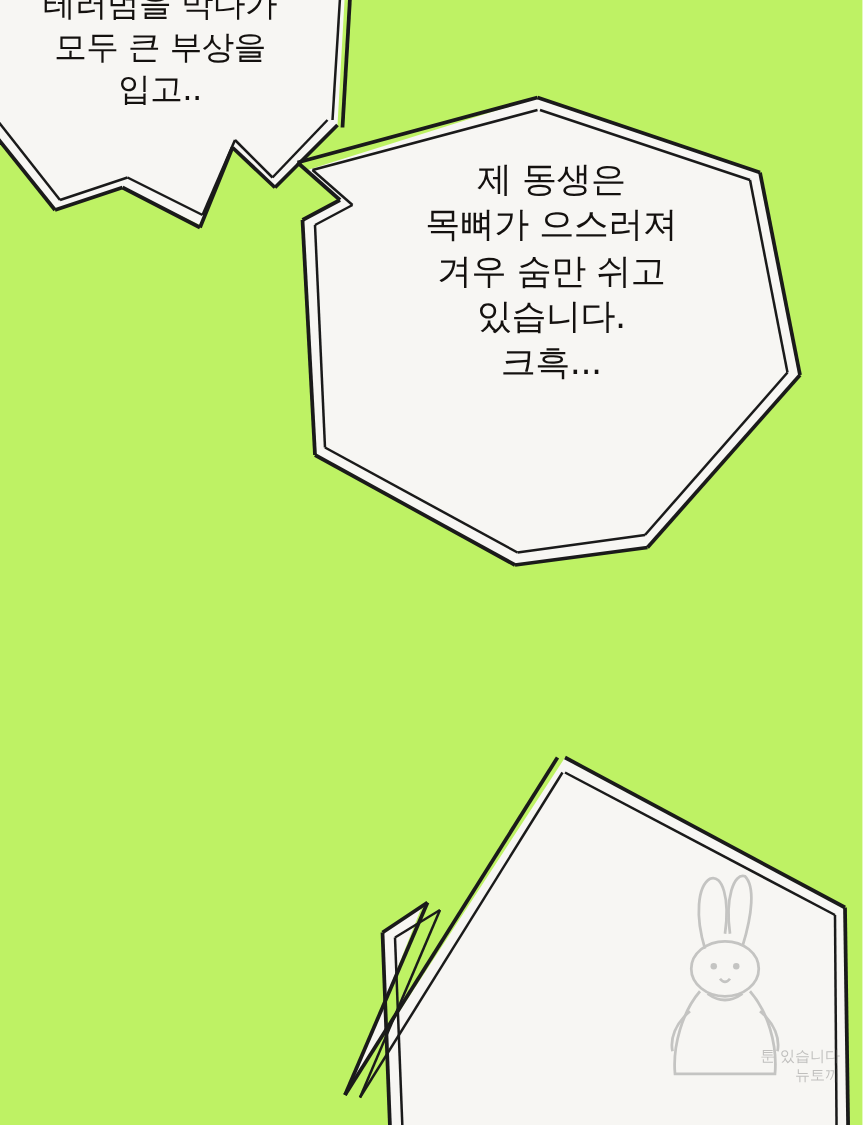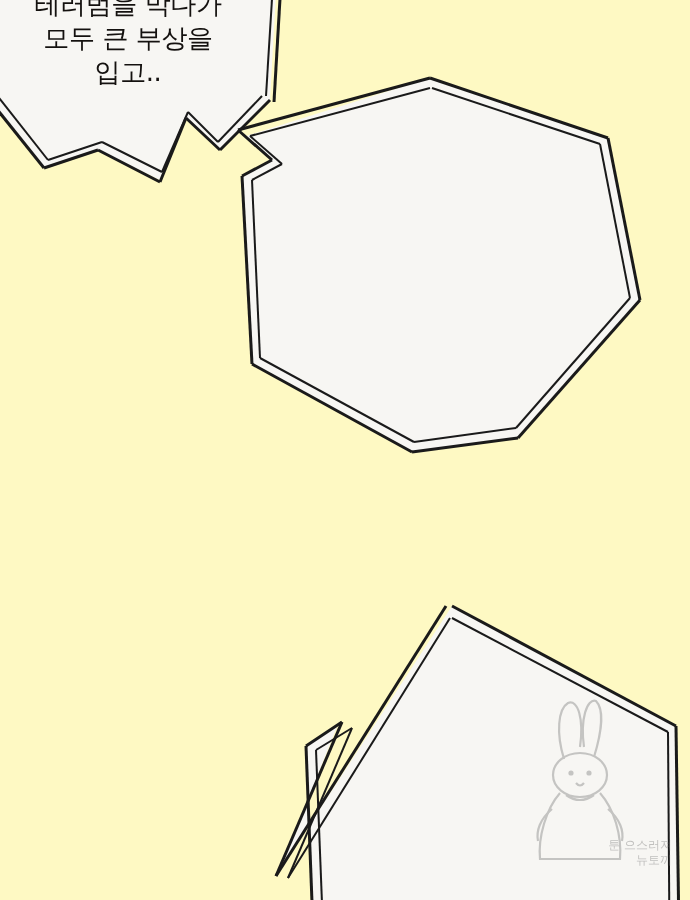--- a/index.html
+++ b/index.html
@@ -4,21 +4,21 @@
 <style>
   html, body {
     margin: 0;
     padding: 0;
     background: #ffffff;
   }
   #page {
     position: relative;
     width: 690px;
     height: 900px;
-    background: #fef9c3;
+    background: #bef264;
     overflow: hidden;
     font-family: "DejaVu Sans", sans-serif;
   }
 
   
   .bubble {
     position: absolute;
     box-sizing: border-box;
   }
   .bubble .shape {
@@ -153,20 +153,25 @@
         <path d="M384 80 L414 234" stroke-width="2"></path>
         <path d="M414 234 L300 364" stroke-width="2"></path>
         <path d="M300 364 L198 378" stroke-width="2"></path>
         <path d="M198 378 L44 294" stroke-width="2"></path>
         <path d="M44 294 L36 116" stroke-width="2"></path>
         <path d="M36 116 L66 100" stroke-width="2"></path>
         <path d="M66 100 L34 72" stroke-width="2"></path>
         <path d="M34 72 L214 24" stroke-width="2"></path>
       </g>
     </svg>
+    <div class="text">제 동생은
+목뼈가 으스러져
+겨우 숨만 쉬고
+있습니다.
+크흑...</div>
   </div>
 
   <div class="bubble" id="bubble-3">
     <svg class="shape" viewBox="0 0 430 420" preserveAspectRatio="none">
       <g fill="none" stroke="#1a1a1a" stroke-width="3" stroke-linejoin="miter">
         <path d="M196 12 L420 132 L424 412 L60 412 L50 152 L82 130 L24 276 Z" fill="#f7f6f3" stroke="none"></path>
         <path d="M196 12 L420 132"></path>
         <path d="M420 132 L424 412"></path>
         <path d="M60 412 L50 152"></path>
         <path d="M50 152 L86 128"></path>
@@ -198,17 +203,17 @@
         <path d="M108 86 q4 5 8 0"></path>
 
         <path d="M92 96 C78 112 70 140 72 162 L152 162 C154 138 146 112 132 96"></path>
 
         <path d="M98 98 q14 10 28 0"></path>
 
         <path d="M84 112 C72 122 68 134 70 144"></path>
         <path d="M140 112 C152 122 156 134 154 144"></path>
       </g>
     </svg>
-    <div class="wm-text">툰 으스러져
+    <div class="wm-text">툰 있습니다
 뉴토끼</div>
   </div>
 
 </div>
 
 </body></html>

